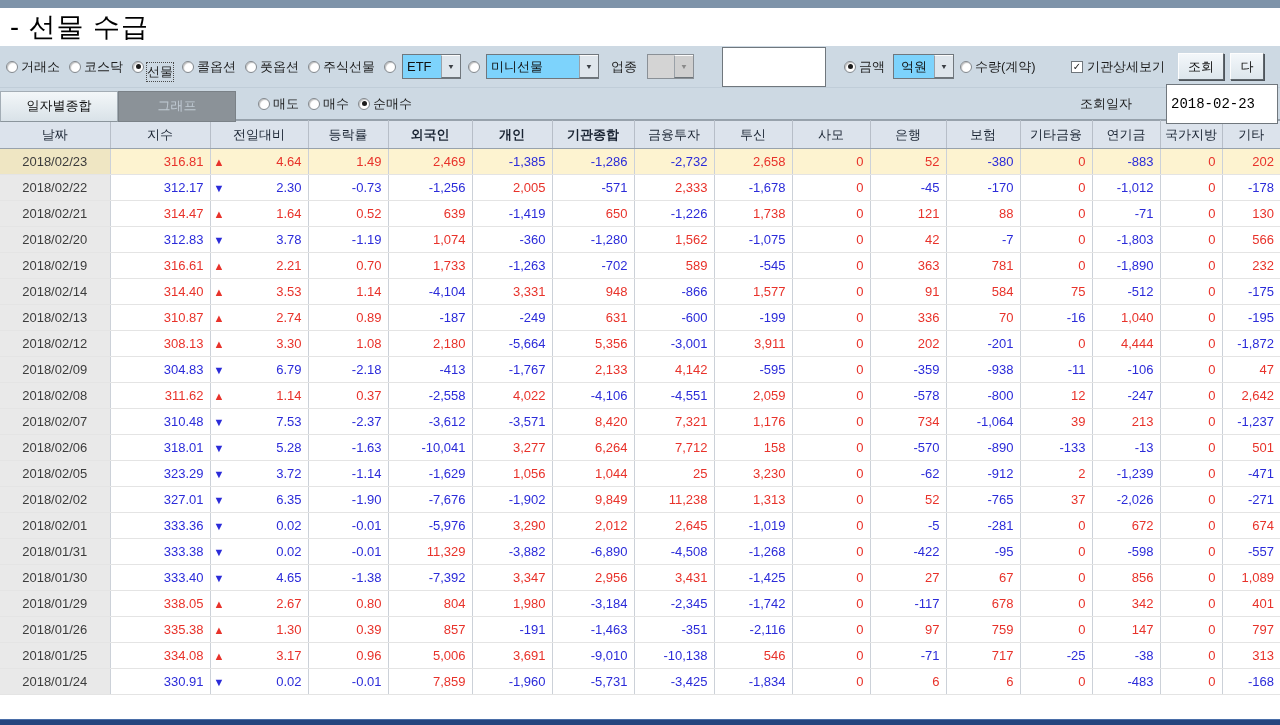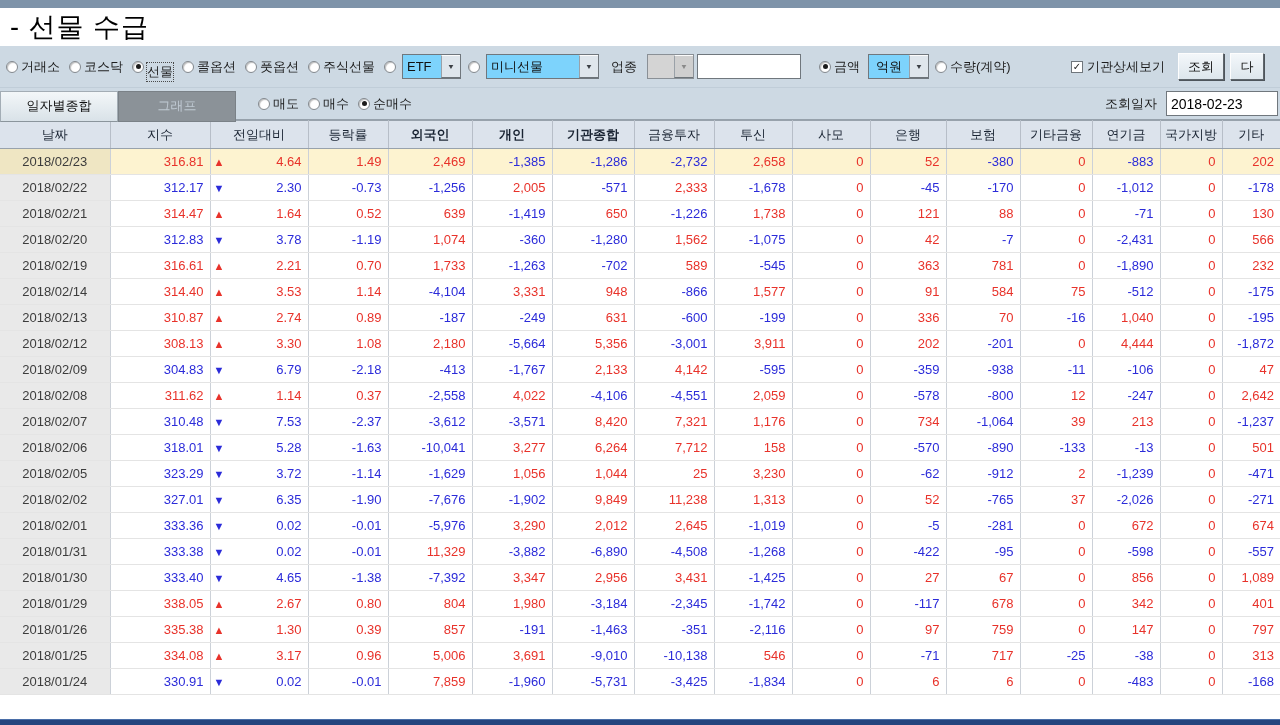--- a/index.html
+++ b/index.html
@@ -27,22 +27,22 @@
   .combo .val { padding:0 4px; display:flex; align-items:center; font-size:13px; color:#111; }
   .combo .drop { width:19px; background:#dfe6ec; border-left:1px solid #9aa1a8;
     display:flex; align-items:center; justify-content:center;
     border-top:1px solid #fbfbfb; border-bottom:1px solid #6d7479; }
   .combo .drop::after { content:'▼'; font-size:8px; color:#3b3f44; transform:scaleY(.85); }
   .combo.disabled { border-color:#8a9096; }
   .combo.disabled .val { background:#d4d4d4; }
   .combo.disabled .drop { background:#cfcfcf; }
   .combo.disabled .drop::after { color:#8a8a8a; }
 
-  .ti { height:25px; border:1px solid #70777d; background:#fff; font-size:13px; padding:0 4px;
-    font-family:Liberation Sans, sans-serif; }
+  .ti { height:40px; border:1px solid #70777d; background:#fff; font-size:13px; padding:0 4px;
+    font-family:Liberation Mono, monospace;margin-left:25px; }
 
   .cb { width:12px; height:12px; border:1px solid #6f767c; background:#fff;
     display:inline-flex; align-items:center; justify-content:center; margin-right:4px; flex:none; }
   .cb.checked::after { content:'✓'; font-size:10px; line-height:1; color:#222; }
   .check { display:inline-flex; align-items:center; white-space:nowrap; }
 
   .btn3d { height:27px; padding:0 9px; font-size:13px; color:#111; white-space:nowrap;
     background:linear-gradient(#f3f7fa,#dde6ec);
     border:1px solid #5f666c; border-top-color:#fdfdfd; border-left-color:#fdfdfd;
     box-shadow:1px 1px 0 #4e555b; font-family:inherit; }
@@ -299,21 +299,21 @@
           <td class="neg">-1.19</td>
           <td class="pos">1,074</td>
           <td class="neg">-360</td>
           <td class="neg">-1,280</td>
           <td class="pos">1,562</td>
           <td class="neg">-1,075</td>
           <td class="pos">0</td>
           <td class="pos">42</td>
           <td class="neg">-7</td>
           <td class="pos">0</td>
-          <td class="neg">-2,431</td>
+          <td class="neg">-1,803</td>
           <td class="pos">0</td>
           <td class="pos">566</td>
         </tr>
         <tr>
           <td class="c-date">2018/02/19</td>
           <td class="pos">316.61</td>
           <td>
             <span class="chg">
               <span class="arr pos">▲</span>
               <span class="pos">2.21</span>

